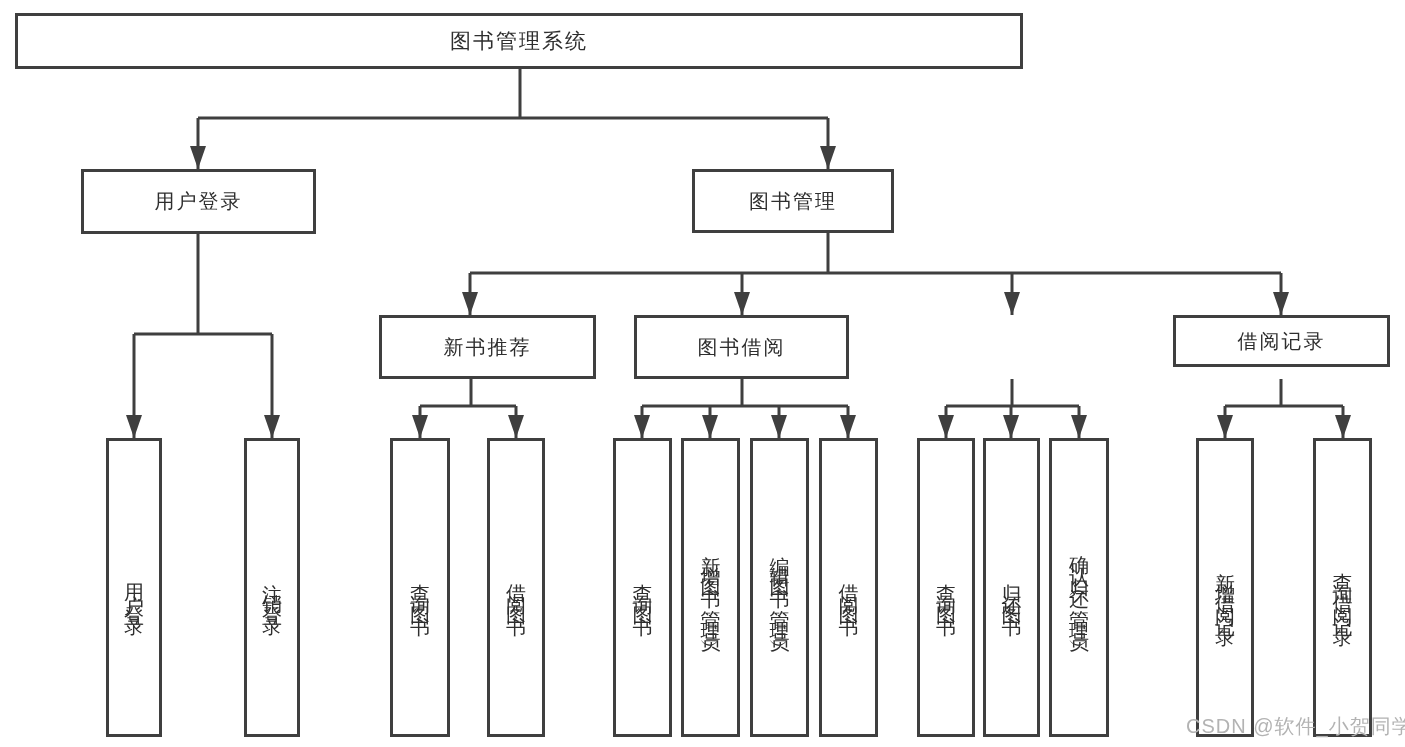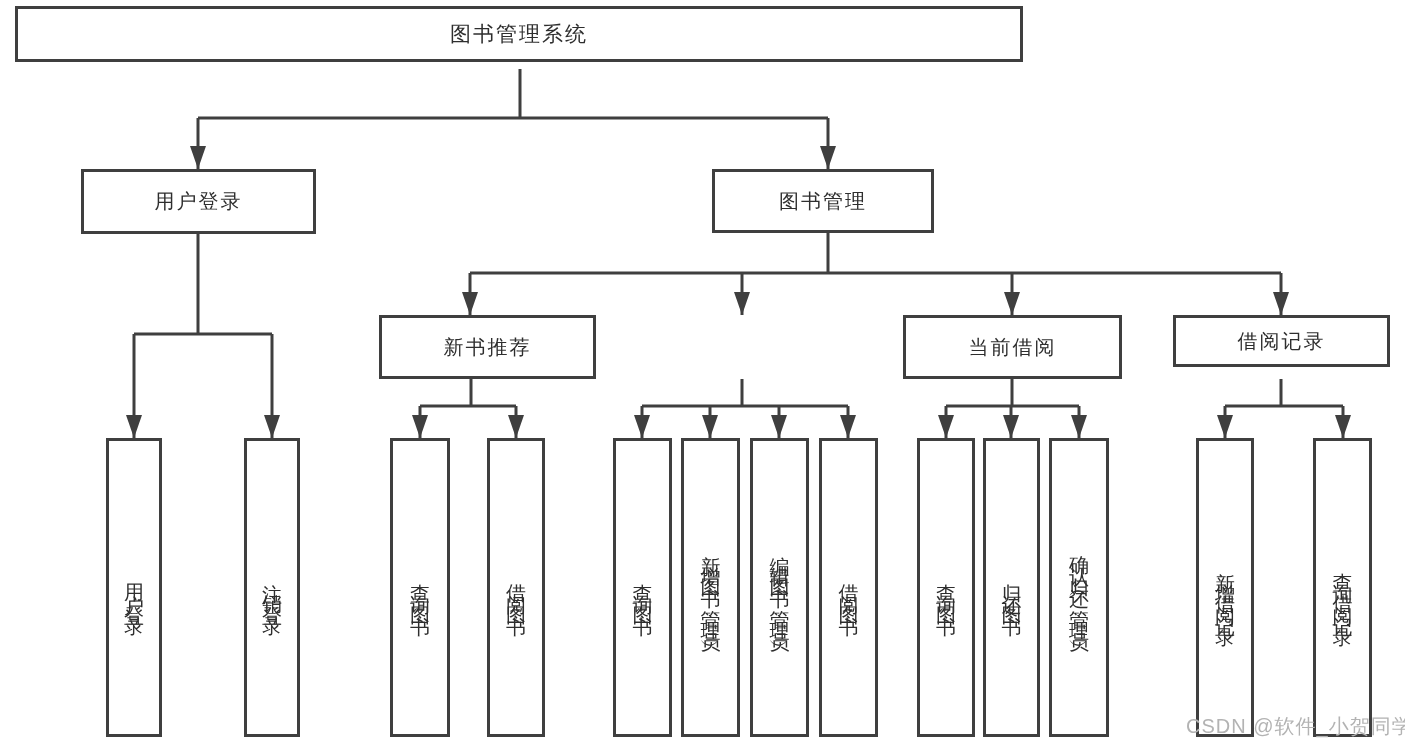--- a/index.html
+++ b/index.html
@@ -88,36 +88,36 @@
         <line x1="1079" y1="406" x2="1079" y2="438" marker-end="url(#ah)"></line>
       </g>
       <g>
         <path d="M1281,379 V406 M1225,406 H1343"></path>
         <line x1="1225" y1="406" x2="1225" y2="438" marker-end="url(#ah)"></line>
         <line x1="1343" y1="406" x2="1343" y2="438" marker-end="url(#ah)"></line>
       </g>
     </g>
   </svg>
 
-  <div class="box root" style="left:15px;top:6px;width:1008px;height:56px;">
+  <div class="box root" style="left:15px;top:13px;width:1008px;height:56px;">
     <span>图书管理系统</span>
   </div>
 
   <div class="box" style="left:81px;top:169px;width:235px;height:65px;">
     <span>用户登录</span>
   </div>
-  <div class="box" style="left:712px;top:169px;width:222px;height:64px;">
+  <div class="box" style="left:692px;top:169px;width:202px;height:64px;">
     <span>图书管理</span>
   </div>
 
   <div class="box" style="left:363px;top:315px;width:217px;height:64px;margin-left:16px;">
     <span>新书推荐</span>
   </div>
-  <div class="box" style="left:903px;top:315px;width:219px;height:64px;">
-    <span>当前借阅</span>
+  <div class="box" style="left:634px;top:315px;width:215px;height:64px;">
+    <span>图书借阅</span>
   </div>
   <div class="box" style="left:1173px;top:315px;width:217px;height:52px;">
     <span>借阅记录</span>
   </div>
 
   <div class="box vbox" style="left:106px;top:438px;width:56px;height:299px;">
     <span>用户登录</span>
   </div>
   <div class="box vbox" style="left:244px;top:438px;width:56px;height:299px;">
     <span>注销登录</span>

